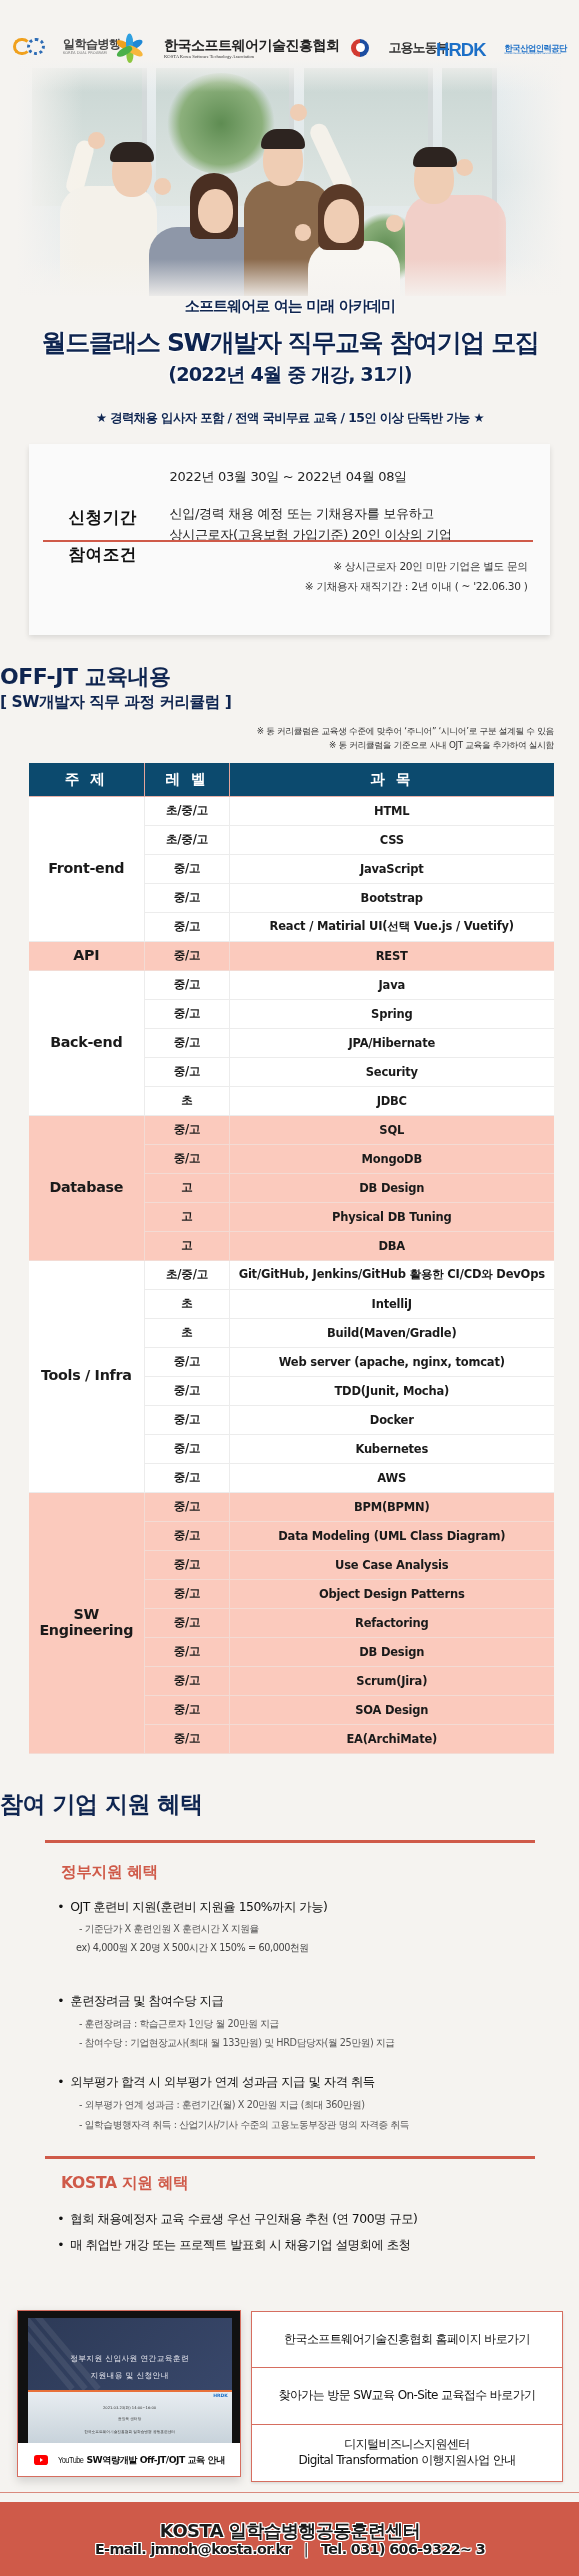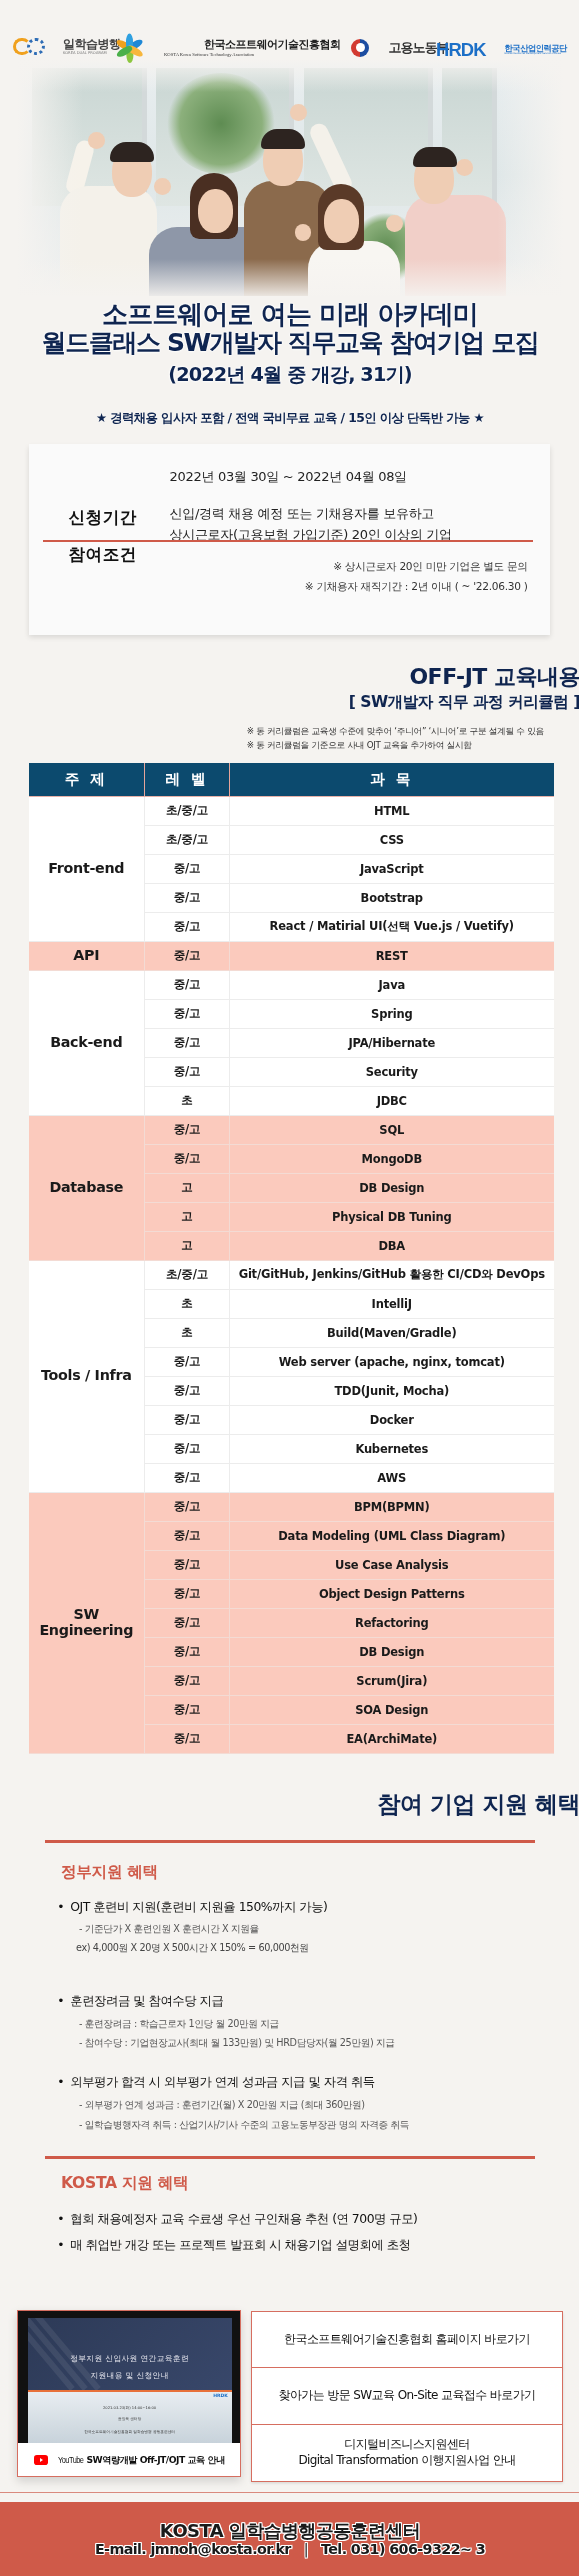--- a/index.html
+++ b/index.html
@@ -12,21 +12,21 @@
   .logo-dual { left: 13px; top: 3.7px; }
   .logo-dual .mark { width: 31px; height: 20px; position: relative; }
   .logo-dual .mark .c1 { position: absolute; left: 0; top: 0.9px; width: 17.5px; height: 17.5px; border-radius: 50%; border: 3.7px solid #f0a11e; border-right-color: transparent; }
   .logo-dual .mark .c2 { position: absolute; left: 14px; top: 0.9px; width: 17.5px; height: 17.5px; border-radius: 50%; border: 3.7px dotted #2f6db5; }
   .logo-text { display: flex; flex-direction: column; line-height: 1; }
   .logo-dual .ko { font-size: 12px; font-weight: bold; color: #444; letter-spacing: -0.5px; }
   .logo-dual .en { font-size: 3.7px; color: #777; margin-top: 1.8px; }
   .logo-kosta { left: 114px; top: 0; }
   .logo-kosta .star { width: 31px; height: 31px; position: relative; }
   .logo-kosta .star span { position: absolute; width: 7.4px; height: 16.6px; border-radius: 50% 50% 40% 40%; left: 12px; top: 7.4px; transform-origin: 50% 50%; }
-  .logo-kosta .ko { font-size: 11px; font-weight: bold; color: #222; letter-spacing: -0.5px; margin-left: 40px; }
+  .logo-kosta .ko { font-size: 14px; font-weight: bold; color: #222; letter-spacing: -0.5px; }
   .logo-kosta .en { font-size: 4.6px; color: #333; margin-top: 2.8px; font-family: "Liberation Serif", serif; }
   .logo-moel { left: 351px; top: 5.5px; }
   .logo-moel .taeguk { width: 18.4px; height: 18.4px; border-radius: 50%; background: conic-gradient(#1c4da1 0 180deg, #d23a31 180deg 360deg); position: relative; }
   .logo-moel .taeguk::after { content: ""; position: absolute; left: 4.6px; top: 4.6px; width: 9.2px; height: 9.2px; background: #fff; border-radius: 50%; }
   .logo-moel .ko { font-size: 13px; font-weight: bold; color: #333; letter-spacing: -0.9px; }
   .logo-hrdk { left: 436px; top: 5.5px; }
   .logo-hrdk .brand { font-size: 18.4px; font-weight: bold; color: #1c6fc7; font-family: "Liberation Sans", sans-serif; letter-spacing: -0.9px; }
   .logo-hrdk .ko { font-size: 8.3px; font-weight: bold; color: #1c6fc7; letter-spacing: -0.5px; }
   .logo-hrdk .en { font-size: 2.3px; color: #1c6fc7; margin-top: 0.9px; }
 
@@ -41,42 +41,42 @@
   .hero .person .body { position: absolute; bottom: 0; border-radius: 28px 28px 0 0; }
   .hero .person .arm { position: absolute; width: 18.4px; border-radius: 9.2px; }
   .hero .person .fist { position: absolute; width: 16.6px; height: 16.6px; border-radius: 50%; background: #efcdb4; }
   .hero .fade-l { position: absolute; left: 0; top: 0; width: 83px; height: 100%; background: linear-gradient(90deg, #f5f3f0 20%, rgba(245,243,240,0)); }
   .hero .fade-r { position: absolute; right: 0; top: 0; width: 83px; height: 100%; background: linear-gradient(270deg, #f5f3f0 20%, rgba(245,243,240,0)); }
   .hero .fade-t { position: absolute; left: 0; top: 0; width: 100%; height: 37px; background: linear-gradient(180deg, #f5f3f0 10%, rgba(245,243,240,0)); }
   .hero .fade-b { position: absolute; left: 0; bottom: 0; width: 100%; height: 37px; background: linear-gradient(0deg, rgba(245,243,240,0.9), rgba(245,243,240,0)); }
 
   
   .headline { position: absolute; left: 0; width: 580px; text-align: center; color: #0f2550; font-weight: bold; text-shadow: 0 0 2.8px #fff, 0 0 2.8px #fff, 0 0 1.8px #fff; letter-spacing: -0.9px; font-family: "DejaVu Sans", sans-serif; }
-  .h1 { top: 297px; font-size: 26px; }
+  .h1 { top: 297px; font-size: 15px; }
   .h2 { top: 326px; font-size: 25px; letter-spacing: -1.4px; }
   .h3 { top: 361px; font-size: 19.3px; }
   .star-line { position: absolute; top: 410px; left: 0; width: 580px; text-align: center; font-size: 12.4px; font-weight: bold; color: #0f2550; letter-spacing: -0.6px; text-shadow: 0 0 1.8px #fff; }
 
   
   .info-box { position: absolute; left: 28.5px; top: 444px; width: 521px; height: 191px; background: #fafafa; box-shadow: 0 2.8px 5.5px rgba(0,0,0,0.12); }
   .info-row { position: absolute; left: 40px; display: flex; }
   .info-label { width: 101px; font-size: 16.6px; font-weight: bold; color: #111; letter-spacing: 0.5px; margin-top: 40px; }
   .info-val { font-size: 13px; color: #222; line-height: 21px; letter-spacing: -0.3px; }
   .info-row.r1 { top: 22px; }
   .info-row.r1 .info-label { line-height: 24px; }
   .info-row.r2 { top: 59px; }
   .info-row.r2 .info-label { line-height: 24px; }
   .info-divider { position: absolute; left: 14px; top: 96px; width: 490px; height: 1.8px; background: #cf5a49; }
   .info-notes { position: absolute; right: 22px; top: 112px; text-align: right; font-size: 10.6px; line-height: 20px; color: #333; letter-spacing: -0.3px; }
 
   
-  .sec-title { position: absolute; left: 0; width: 580px; text-align: right; color: #0f2550; font-weight: bold; }
+  .sec-title { position: absolute; left: 0; width: 580px; text-align: left; color: #0f2550; font-weight: bold; }
   .offjt-title { top: 662px; font-size: 22px; letter-spacing: -0.5px; }
   .offjt-sub { top: 692px; font-size: 15.6px; letter-spacing: -0.5px; }
-  .curr-notes { position: absolute; right: 36px; top: 724px; text-align: left; font-size: 8.7px; line-height: 14px; color: #333; letter-spacing: -0.3px; }
+  .curr-notes { position: absolute; right: 26px; top: 724px; text-align: right; font-size: 8.7px; line-height: 14px; color: #333; letter-spacing: -0.3px; }
 
   
   .curr-table { position: absolute; left: 28.5px; top: 763px; width: 525px; border-collapse: collapse; table-layout: fixed; }
   .curr-table th { background: #0c4a6e; color: #fff; height: 33px; font-size: 14.7px; font-weight: bold; letter-spacing: 2.8px; border-right: 1.8px solid #e7a59a; border-bottom: 0.9px solid #e8b0a7; }
   .curr-table th:last-child { border-right: none; }
   .curr-table td { height: 29px; text-align: center; font-size: 11.5px; font-weight: bold; color: #1a1a1a; border-right: 1.8px solid #ececec; border-bottom: 1.8px solid #ececec; padding: 0 1.8px; white-space: nowrap; letter-spacing: -0.2px; }
   .curr-table td:last-child { border-right: none; }
   .curr-table td.topic { font-size: 14.3px; letter-spacing: -0.3px; white-space: normal; line-height: 15.6px; }
   .curr-table tr.pink td { background: #fbcabd; border-color: #f3dbd4; }
   .curr-table tr.white td { background: #fff; }

